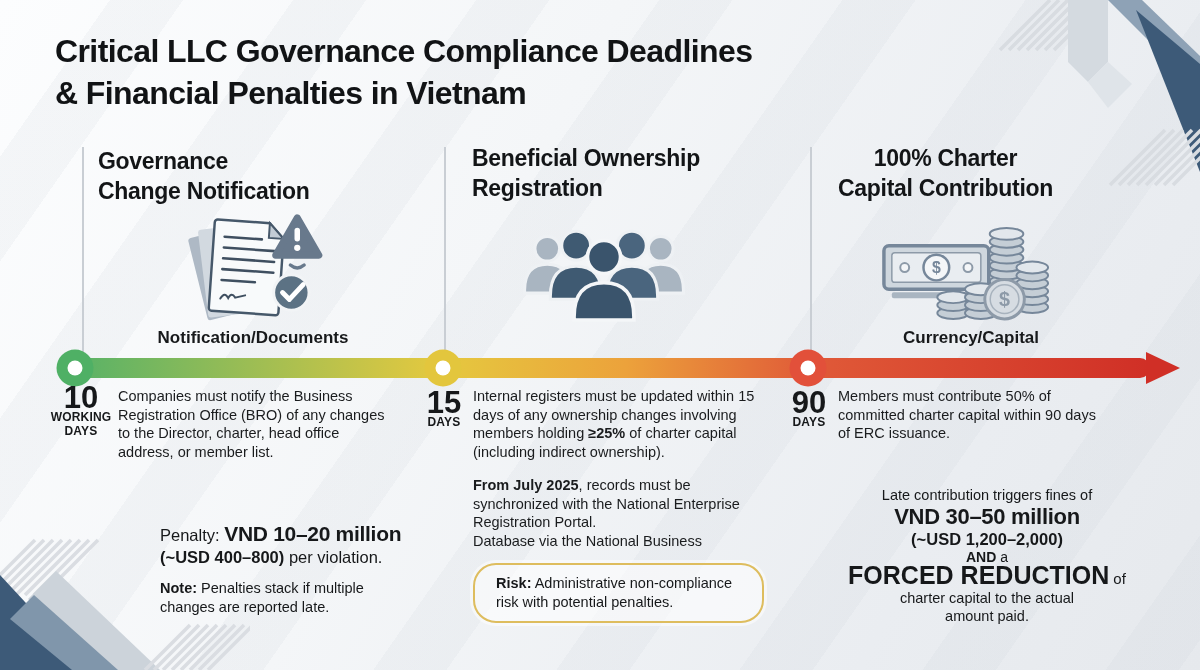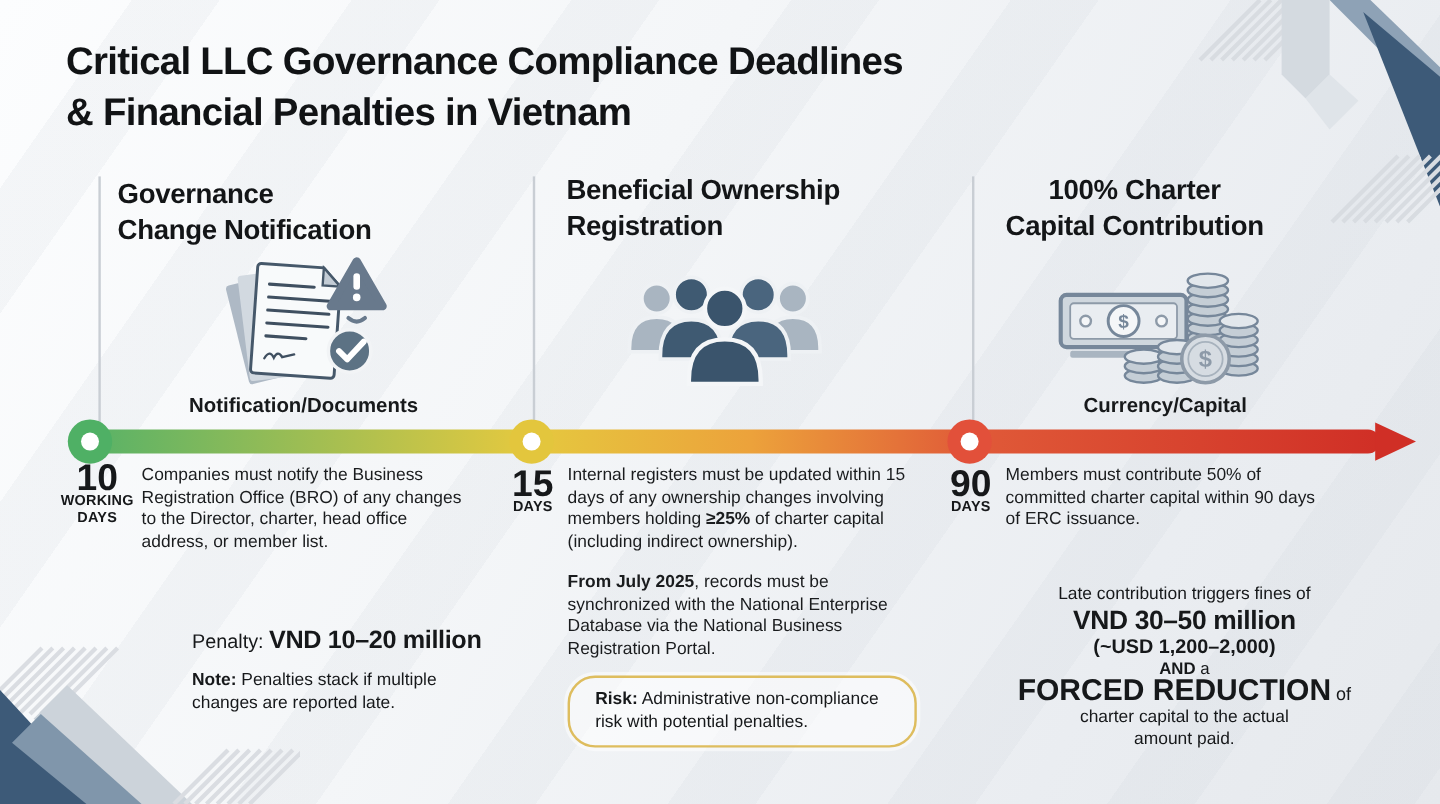--- a/index.html
+++ b/index.html
@@ -304,31 +304,32 @@
 
   <div class="layer desc desc3">
     <span class="ln">Members must contribute 50% of</span>
     <span class="ln">committed charter capital within 90 days</span>
     <span class="ln">of ERC issuance.</span>
   </div>
 
   <div class="layer desc para2">
     <span class="ln"><b>From July 2025</b><span>, records must be</span></span>
     <span class="ln">synchronized with the National Enterprise</span>
+    <span class="ln">Registration Portal.</span>
     <span class="ln">Database via the National Business</span>
-    <span class="ln">Registration Portal.</span>
   </div>
 
   <div class="layer riskbox">
     <span class="ln"><b>Risk:</b><span> Administrative non-compliance</span></span>
     <span class="ln">risk with potential penalties.</span>
   </div>
 
   <div class="layer penalty">
     <div class="penalty-line1"><span>Penalty: </span><span class="penalty-amount">VND 10–20 million</span></div>
+    <div class="penalty-line2"><b>(~USD 400–800)</b><span> per violation.</span></div>
     <div class="note">
       <span><b>Note:</b><span> Penalties stack if multiple</span></span>
       <span class="ln2">changes are reported late.</span>
     </div>
   </div>
 
   <div class="layer fines">
     <div class="fine-intro">Late contribution triggers fines of</div>
     <div class="fine-amount">VND 30–50 million</div>
     <div class="fine-usd">(~USD 1,200–2,000)</div>

